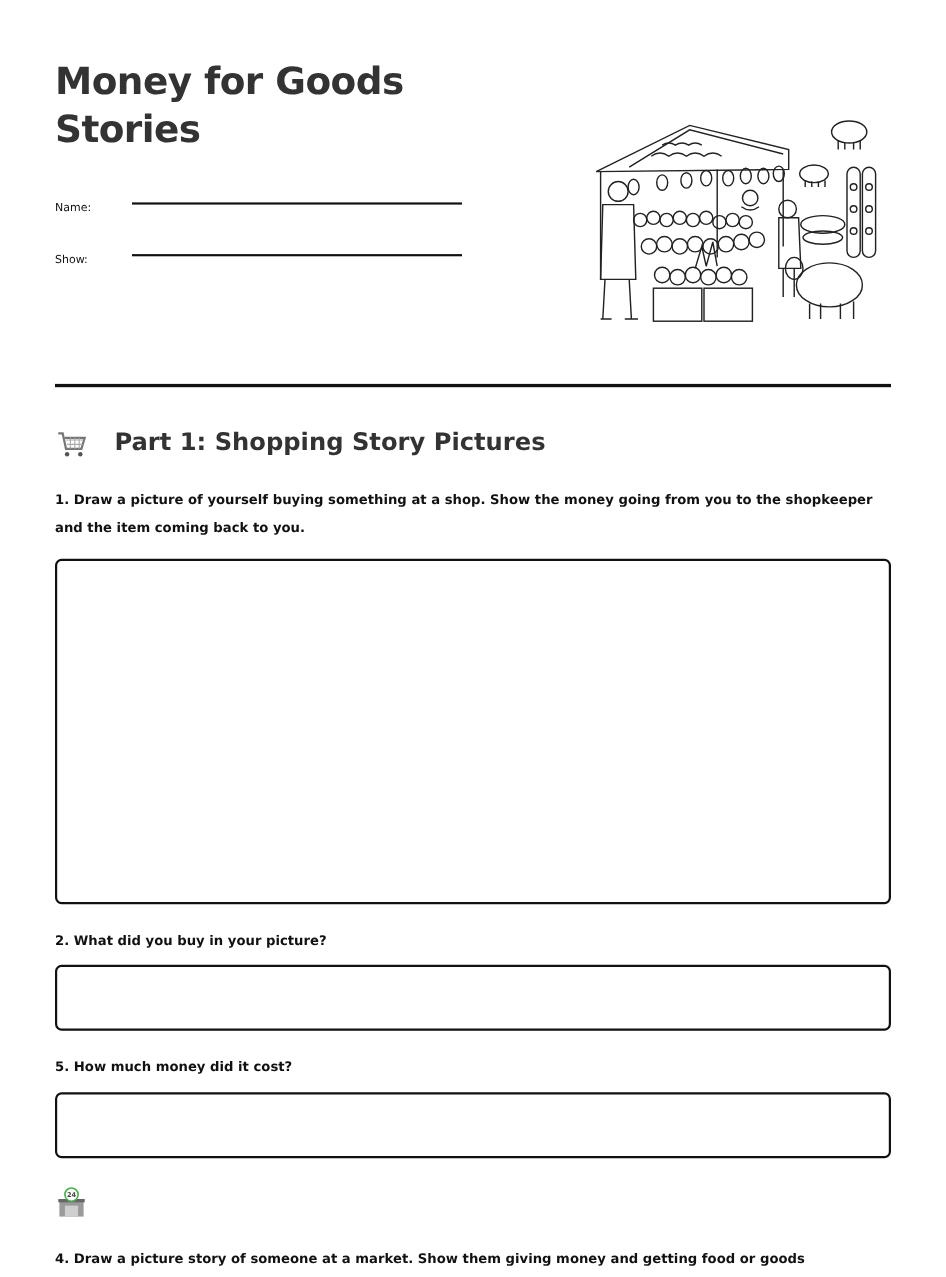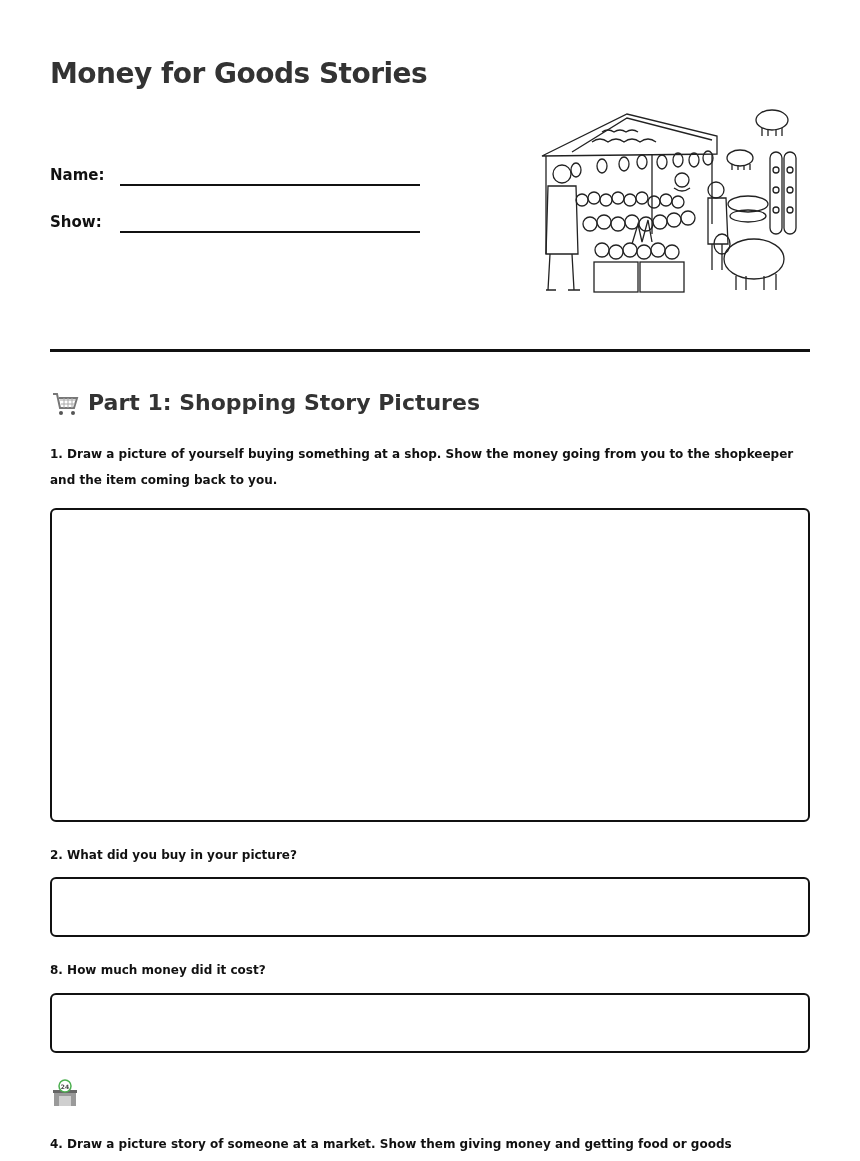--- a/index.html
+++ b/index.html
@@ -1,23 +1,23 @@
 <!DOCTYPE html>
 <html><head>
 <meta charset="utf-8">
 <style>
   html, body { margin: 0; padding: 0; background: #ffffff; }
   body { width: 860px; height: 1161px; overflow: hidden; position: relative; font-family: "DejaVu Sans", sans-serif; color: #1a1a1a; }
-  .title { position: absolute; left: 50px; top: 52px; width: 420px; margin: 0; font-size: 28px; line-height: 44px; font-weight: bold; color: #333333; letter-spacing: -0.5px; }
+  .title { position: absolute; left: 50px; top: 52px; width: 420px; margin: 0; font-size: 34px; line-height: 44px; font-weight: bold; color: #333333; letter-spacing: -0.5px; }
   .field-row { position: absolute; left: 50px; width: 380px; height: 24px; }
-  .field-label { position: absolute; left: 0; top: 0; font-size: 15px; font-weight: bold; color: #111; }
+  .field-label { position: absolute; left: 0; top: 18px; font-size: 10px; font-weight: normal; color: #111; }
   .field-line { position: absolute; left: 70px; top: 18px; width: 300px; height: 0; border-bottom: 2px solid #111; }
   .hero { position: absolute; left: 532px; top: 104px; width: 272px; height: 194px; }
   .divider { position: absolute; left: 50px; top: 349px; width: 760px; height: 3px; background: #111; }
-  .section-title { position: absolute; left: 50px; margin: 0; font-size: 22px; font-weight: bold; color: #333; line-height: 30px; display: flex; align-items: center; gap: 8px; }
+  .section-title { position: absolute; left: 50px; margin: 0; font-size: 22px; font-weight: bold; color: #333; line-height: 30px; display: flex; align-items: center; gap: 24px; }
   .section-icon { width: 30px; height: 30px; display: inline-block; }
   .question { position: absolute; left: 50px; width: 760px; margin: 0; font-size: 12px; font-weight: bold; line-height: 26px; color: #111; }
   .answer-box { position: absolute; left: 50px; width: 756px; border: 2px solid #111; border-radius: 6px; background: #fff; }
 </style>
 </head>
 <body>
 
 <h1 class="title">Money for Goods Stories</h1>
 
 <div class="field-row" style="top:166px;">
@@ -142,21 +142,21 @@
   </svg>
   <span>Part 1: Shopping Story Pictures</span>
 </h2>
 
 <p class="question" style="top:441px;">1. Draw a picture of yourself buying something at a shop. Show the money going from you to the shopkeeper and the item coming back to you.</p>
 <div class="answer-box" style="top:508px; height:310px;"></div>
 
 <p class="question" style="top:842px;">2. What did you buy in your picture?</p>
 <div class="answer-box" style="top:877px; height:56px;"></div>
 
-<p class="question" style="top:957px;">8. How much money did it cost?</p>
+<p class="question" style="top:957px;">5. How much money did it cost?</p>
 <div class="answer-box" style="top:993px; height:56px;"></div>
 
 <h2 class="section-title" style="top:1078px;">
   <svg class="section-icon" viewBox="0 0 30 30">
     <rect x="4" y="14" width="22" height="14" fill="#9a9a9a"></rect>
     <rect x="3" y="12" width="24" height="3" fill="#666"></rect>
     <rect x="9" y="18" width="12" height="10" fill="#cfcfcf"></rect>
     <circle cx="15" cy="8" r="6" fill="#fff" stroke="#4caf50" stroke-width="1.5"></circle>
     <text x="15" y="10.5" font-size="6" text-anchor="middle" fill="#444" font-family="DejaVu Sans, sans-serif">24</text>
   </svg>

